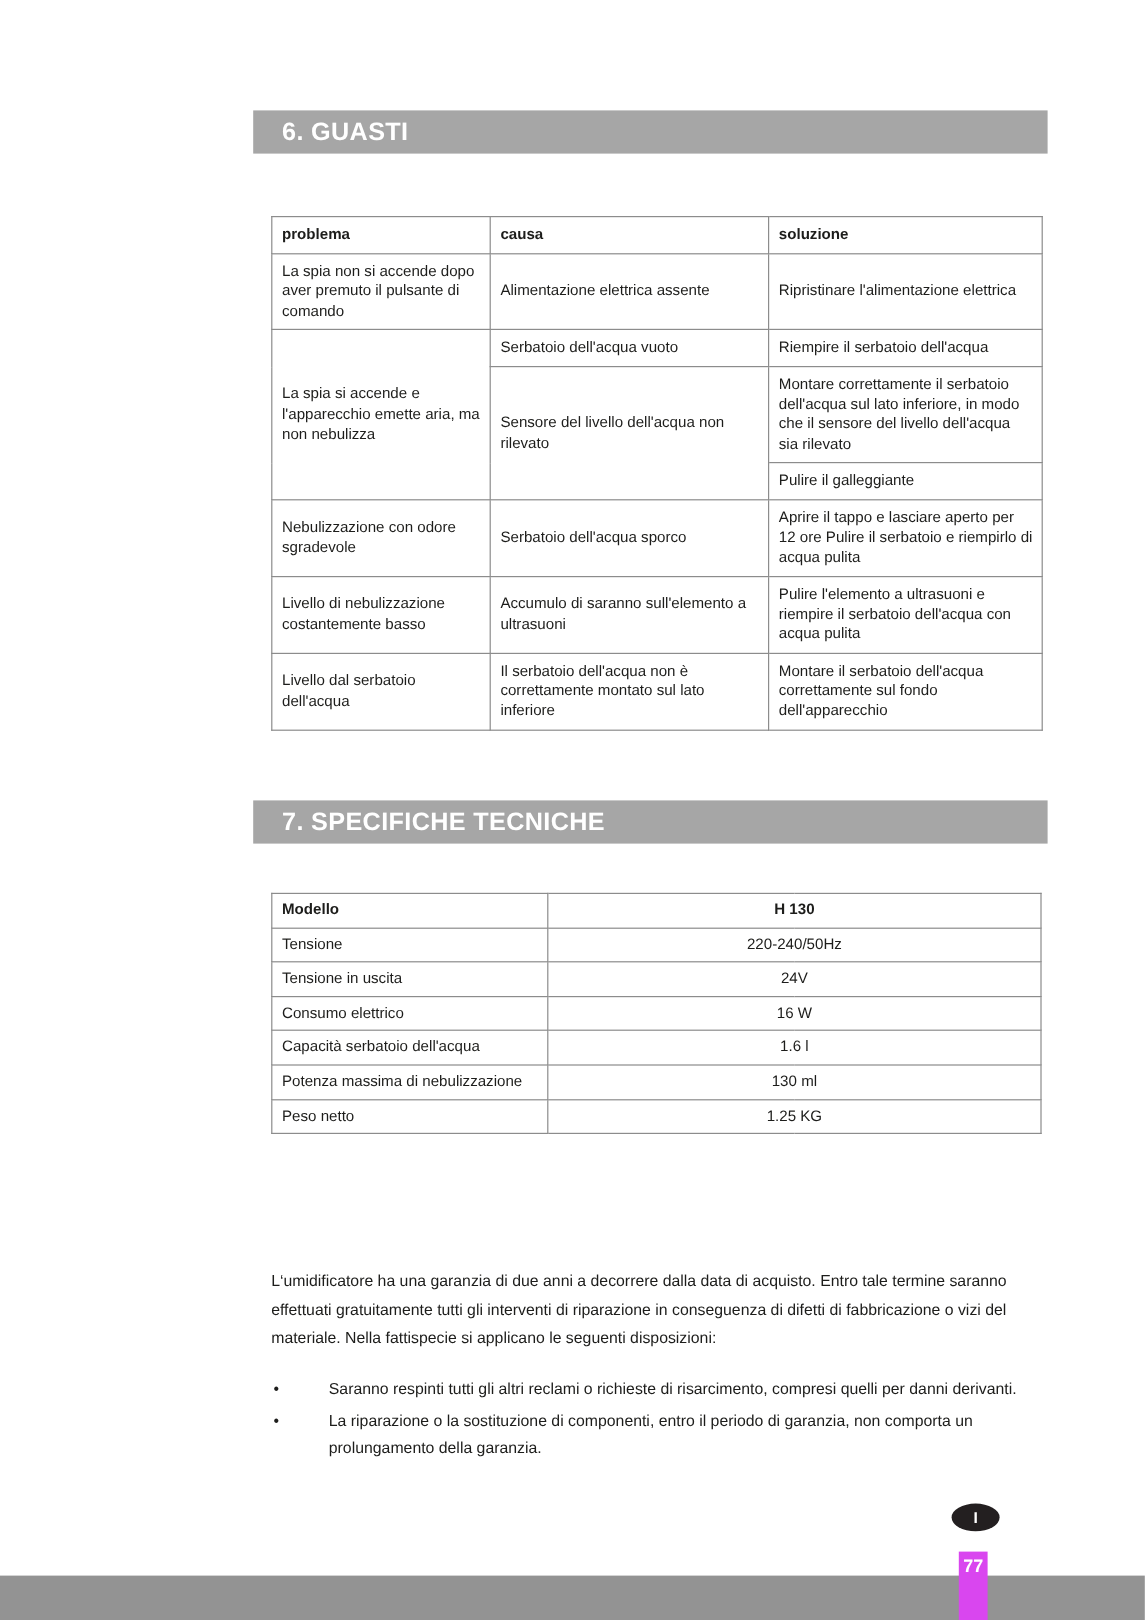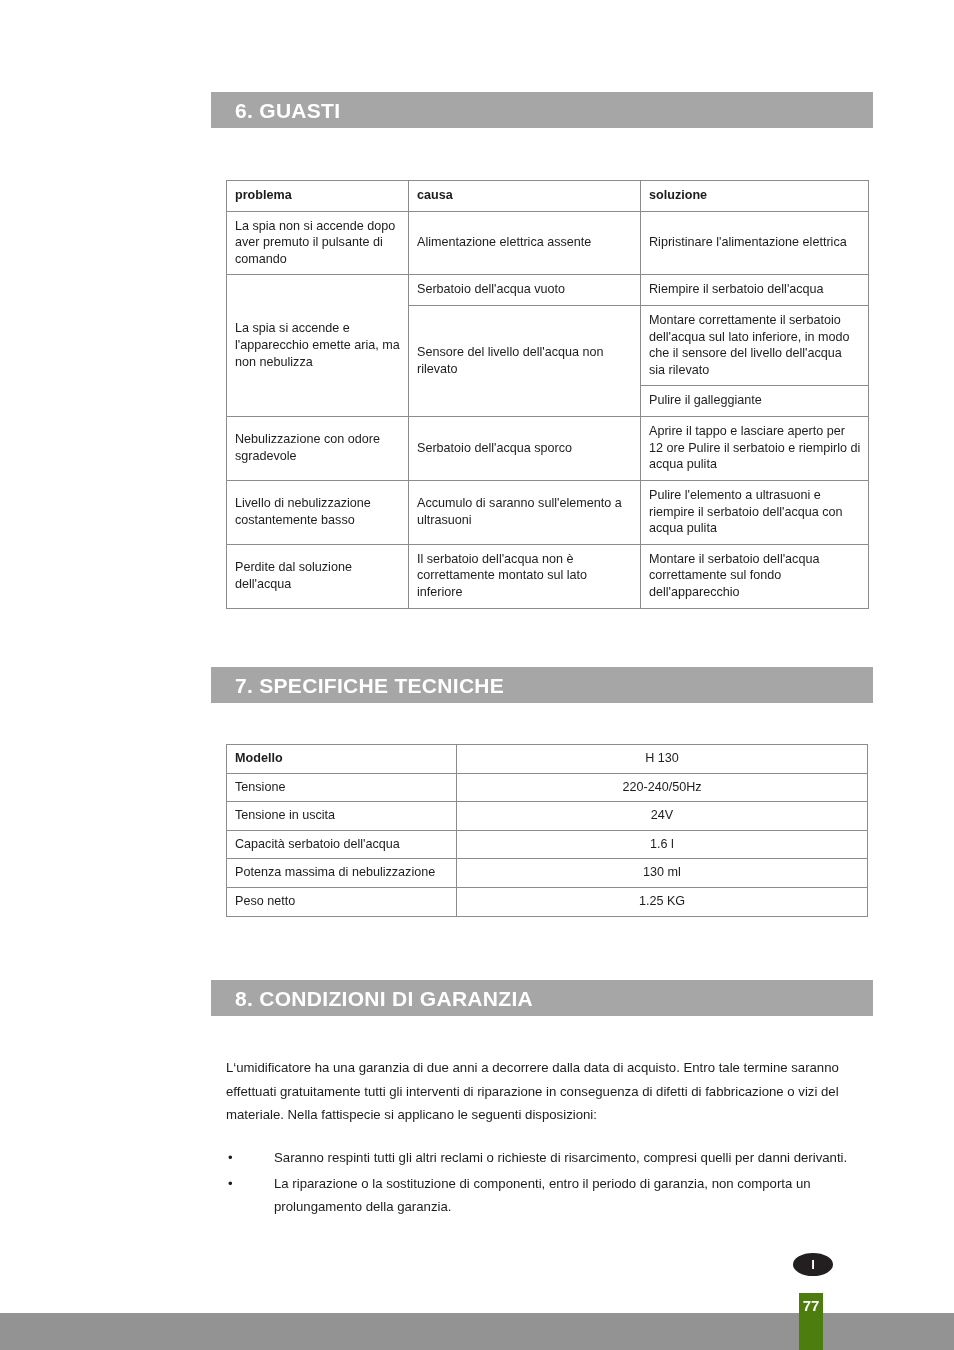--- a/index.html
+++ b/index.html
@@ -83,21 +83,21 @@
     left: 226px;
     top: 744px;
     width: 642px;
   }
   #table-specifiche td, #table-specifiche th {
     padding: 5px 8px 6px 8px;
     margin-top: 32px;
   }
   #table-specifiche .c-label { width: 230px; }
   #table-specifiche .val { text-align: center; }
-  #table-specifiche .val-bold { text-align: center; font-weight: normal; }
+  #table-specifiche .val-bold { text-align: center; font-weight: bold; }
   #table-specifiche .dim-cell { text-align: center; width: 204px; line-height: 1.32; }
 
   
   .body-text {
     position: absolute;
     left: 226px;
     width: 647px;
     font-size: 13.2px;
     line-height: 1.78;
     color: #1d1d1b;
@@ -146,21 +146,21 @@
     justify-content: center;
     line-height: 1;
   }
 
   .page-number-tab {
     position: absolute;
     left: 799px;
     top: 1293px;
     width: 24px;
     height: 57px;
-    background: #4d7c0f;
+    background: #d946ef;
     color: #ffffff;
     font-size: 15px;
     font-weight: bold;
     display: flex;
     justify-content: center;
     padding-top: 5px;
     box-sizing: border-box;
     line-height: 1;
     z-index: 3;
   }
@@ -224,21 +224,21 @@
         <td>Aprire il tappo e lasciare aperto per 12 ore Pulire il serbatoio e riempirlo di acqua pulita</td>
       </tr>
 
       <tr>
         <td>Livello di nebulizzazione costantemente basso</td>
         <td>Accumulo di saranno sull'elemento a ultrasuoni</td>
         <td>Pulire l'elemento a ultrasuoni e riempire il serbatoio dell'acqua con acqua pulita</td>
       </tr>
 
       <tr>
-        <td>Perdite dal soluzione dell'acqua</td>
+        <td>Livello dal serbatoio dell'acqua</td>
         <td>Il serbatoio dell'acqua non è correttamente montato sul lato inferiore</td>
         <td>Montare il serbatoio dell'acqua correttamente sul fondo dell'apparecchio</td>
       </tr>
     </tbody>
   </table>
 
   <div class="section-bar" id="bar-specifiche">
     <span class="section-title">7. SPECIFICHE TECNICHE</span>
   </div>
 
@@ -255,37 +255,38 @@
       </tr>
       <tr>
         <td>Tensione</td>
         <td colspan="2" class="val">220-240/50Hz</td>
       </tr>
       <tr>
         <td>Tensione in uscita</td>
         <td colspan="2" class="val">24V</td>
       </tr>
       <tr>
+        <td>Consumo elettrico</td>
+        <td colspan="2" class="val">16 W</td>
+      </tr>
+      <tr>
         <td>Capacità serbatoio dell'acqua</td>
         <td colspan="2" class="val">1.6 l</td>
       </tr>
       <tr>
         <td>Potenza massima di nebulizzazione</td>
         <td colspan="2" class="val">130 ml</td>
       </tr>
       <tr>
         <td>Peso netto</td>
         <td colspan="2" class="val">1.25 KG</td>
       </tr>
     </tbody>
   </table>
 
-  <div class="section-bar" id="bar-garanzia">
-    <span class="section-title">8. CONDIZIONI DI GARANZIA</span>
-  </div>
 
   <p class="body-text" id="garanzia-intro">L‘umidificatore ha una garanzia di due anni a decorrere dalla data di acquisto. Entro tale termine saranno effettuati gratuitamente tutti gli interventi di riparazione in conseguenza di difetti di fabbricazione o vizi del materiale. Nella fattispecie si applicano le seguenti disposizioni:</p>
 
   <ul class="bullet-list" id="garanzia-bullets">
     <li>
       <span class="bullet-mark">•</span>
       <span>Saranno respinti tutti gli altri reclami o richieste di risarcimento, compresi quelli per danni derivanti.</span>
     </li>
     <li>
       <span class="bullet-mark">•</span>

